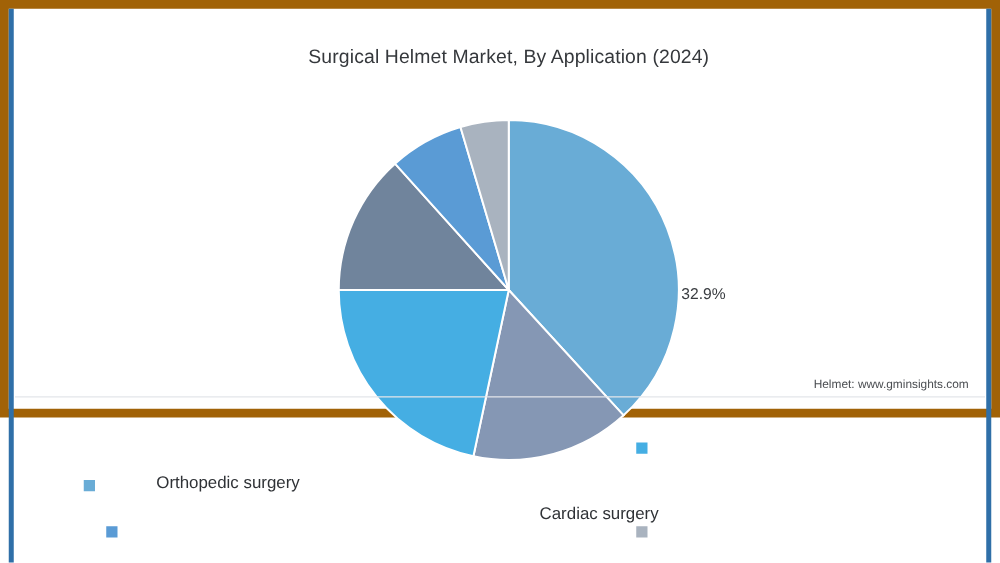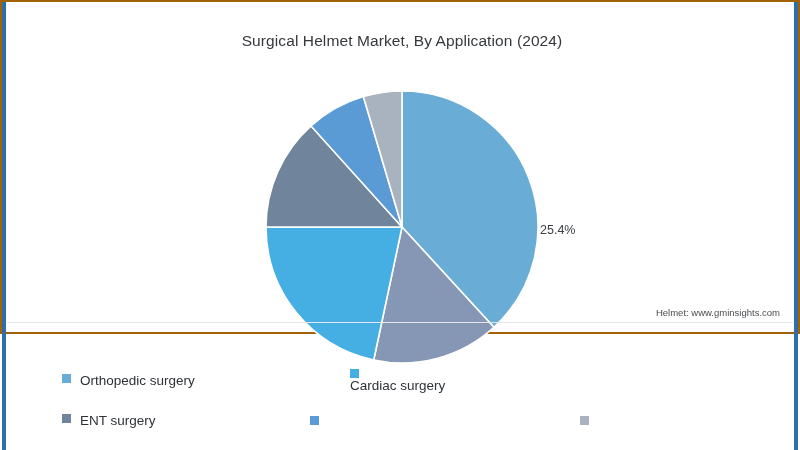--- a/index.html
+++ b/index.html
@@ -12,21 +12,21 @@
     background: #ffffff;
     font-family: "Liberation Sans", sans-serif;
     overflow: hidden;
   }
   #page {
     position: relative;
     width: 800px;
     height: 334px;
     box-sizing: border-box;
     background: #ffffff;
-    border: 2px solid #a16207;
+    border: 7px solid #a16207;
   }
   
   .edge-bar {
     position: absolute;
     top: 0;
     width: 4px;
     height: 450px;
     background: #2f6fa8;
   }
   .edge-bar.left { left: 0; }
@@ -68,23 +68,24 @@
     width: 690px;
   }
   .legend-row {
     display: flex;
     width: 100%;
     height: 40px;
     align-items: center;
   }
   .legend-item {
     display: flex;
-    align-items: flex-start;
+    align-items: flex-end;
     width: 33.33%;
     box-sizing: border-box;
+    gap: 40px;
   }
   .legend-item.col2 { padding-left: 18px; }
   .legend-item.col3 { padding-left: 58px; flex-direction: column; }
   .swatch {
     width: 9px;
     height: 9px;
     flex: 0 0 9px;
     margin-right: 9px;
     margin-top: 1px;
   }
@@ -124,38 +125,34 @@
     <svg id="pie-svg" width="274" height="274" viewBox="0 0 274 274">
         <path d="M 137 137 L 137.00 1.00 A 136 136 0 0 1 228.88 237.27 Z" fill="#69acd6" stroke="#ffffff" stroke-width="1.6"></path>
         <path d="M 137 137 L 228.88 237.27 A 136 136 0 0 1 108.72 270.03 Z" fill="#8597b4" stroke="#ffffff" stroke-width="1.6"></path>
         <path d="M 137 137 L 108.72 270.03 A 136 136 0 0 1 1.00 137.00 Z" fill="#45aee3" stroke="#ffffff" stroke-width="1.6"></path>
         <path d="M 137 137 L 1.00 137.00 A 136 136 0 0 1 46.00 35.93 Z" fill="#70849c" stroke="#ffffff" stroke-width="1.6"></path>
         <path d="M 137 137 L 46.00 35.93 A 136 136 0 0 1 98.37 6.60 Z" fill="#5a9bd5" stroke="#ffffff" stroke-width="1.6"></path>
         <path d="M 137 137 L 98.37 6.60 A 136 136 0 0 1 137.00 1.00 Z" fill="#a9b3bf" stroke="#ffffff" stroke-width="1.6"></path>
       </svg>
   </div>
 
-  <div id="pct-label">25.4%</div>
+  <div id="pct-label">32.9%</div>
 
   <div id="legend">
     <div class="legend-row">
       <div class="legend-item col1">
         <span class="swatch" style="background:#69acd6"></span>
         <span class="legend-label">Orthopedic surgery</span>
       </div>
       <div class="legend-item col3">
         <span class="swatch" style="background:#45aee3"></span>
         <span class="legend-label">Cardiac surgery</span>
       </div>
     </div>
     <div class="legend-row">
-      <div class="legend-item col1">
-        <span class="swatch" style="background:#70849c"></span>
-        <span class="legend-label">ENT surgery</span>
-      </div>
       <div class="legend-item col2">
         <span class="swatch" style="background:#5a9bd5"></span>
       </div>
       <div class="legend-item col3">
         <span class="swatch" style="background:#a9b3bf"></span>
       </div>
     </div>
   </div>
 
   <div id="footer-rule"></div>

